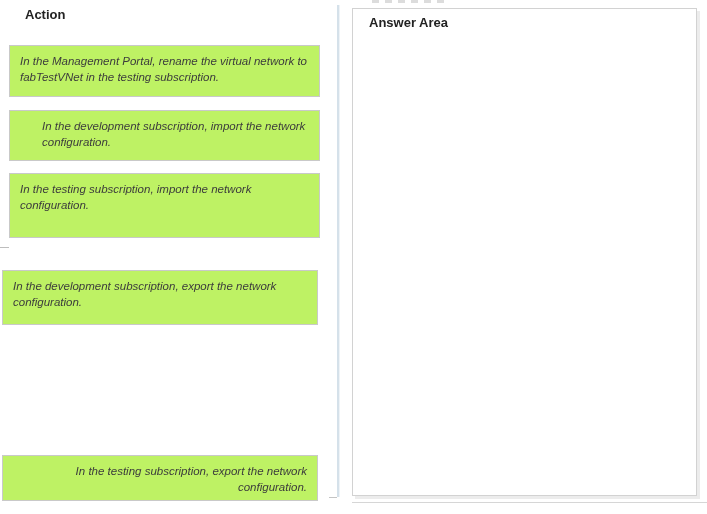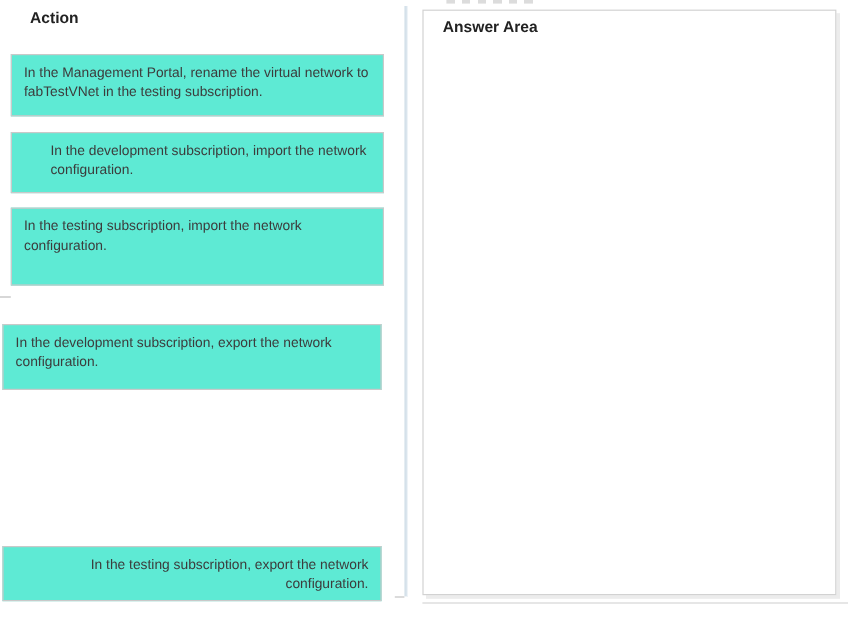--- a/index.html
+++ b/index.html
@@ -25,28 +25,29 @@
   }
   .action-header {
     position: absolute;
     left: 25px; top: 7px;
     font-size: 13px;
     font-weight: bold;
     color: #222222;
   }
   .abox {
     position: absolute;
-    background: #5eead4;
+    background: #bef264;
     border: 1px solid #c9c9c9;
     box-sizing: border-box;
     padding: 7px 10px;
     font-size: 11.5px;
     line-height: 16px;
     color: #3c3c3c;
     cursor: default;
+    font-style: italic;
   }
   .g1 { left: 9px;  width: 311px; }
   .g2 { left: 2px;  width: 316px; }
   .b1 { top: 45px;  height: 52px; }
   .b2 { top: 110px; height: 51px; padding-left: 32px; }
   .b3 { top: 173px; height: 65px; }
   .b4 { top: 270px; height: 55px; }
   .b5 { top: 326px; height: 52px; }
   .b6 { top: 390px; height: 53px; }
   .b7 { top: 455px; height: 46px; text-align: right; }

